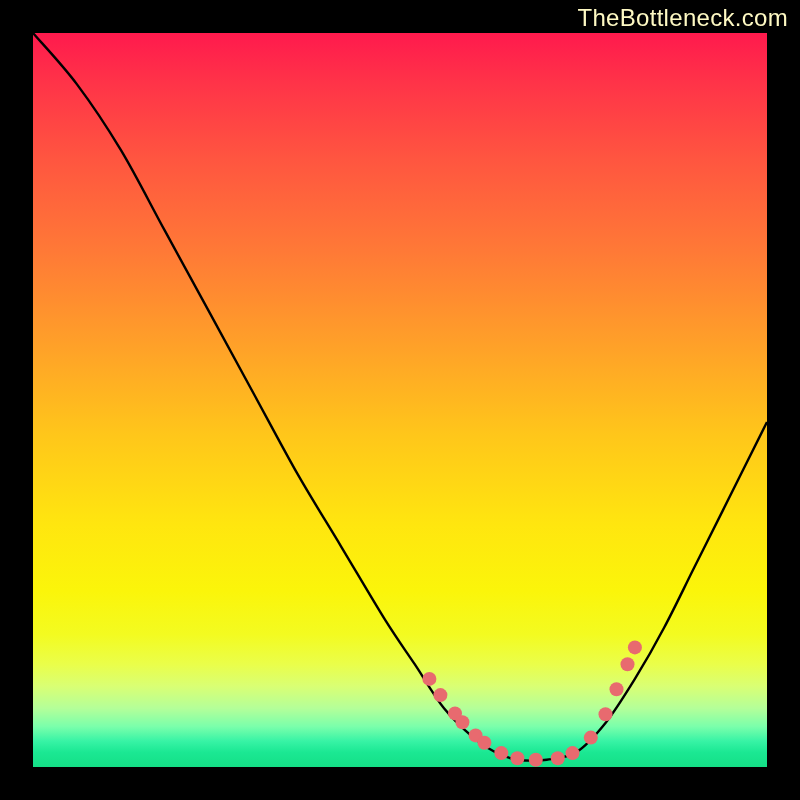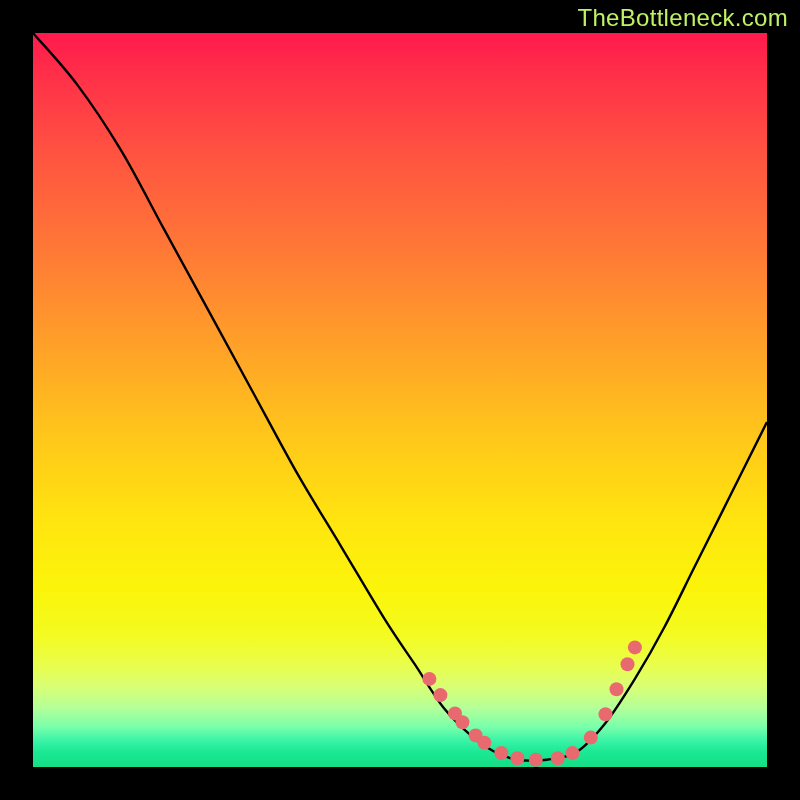--- a/index.html
+++ b/index.html
@@ -16,21 +16,21 @@
     left: 0;
     top: 0;
     width: 800px;
     height: 800px;
     background: #000;
   }
   .watermark {
     position: absolute;
     top: 4px;
     right: 12px;
-    color: #bef264;
+    color: #fef9c3;
     font-size: 24px;
     letter-spacing: 0.3px;
     font-weight: 400;
     user-select: none;
   }
   
   .plot {
     position: absolute;
     left: 33px;
     top: 33px;

